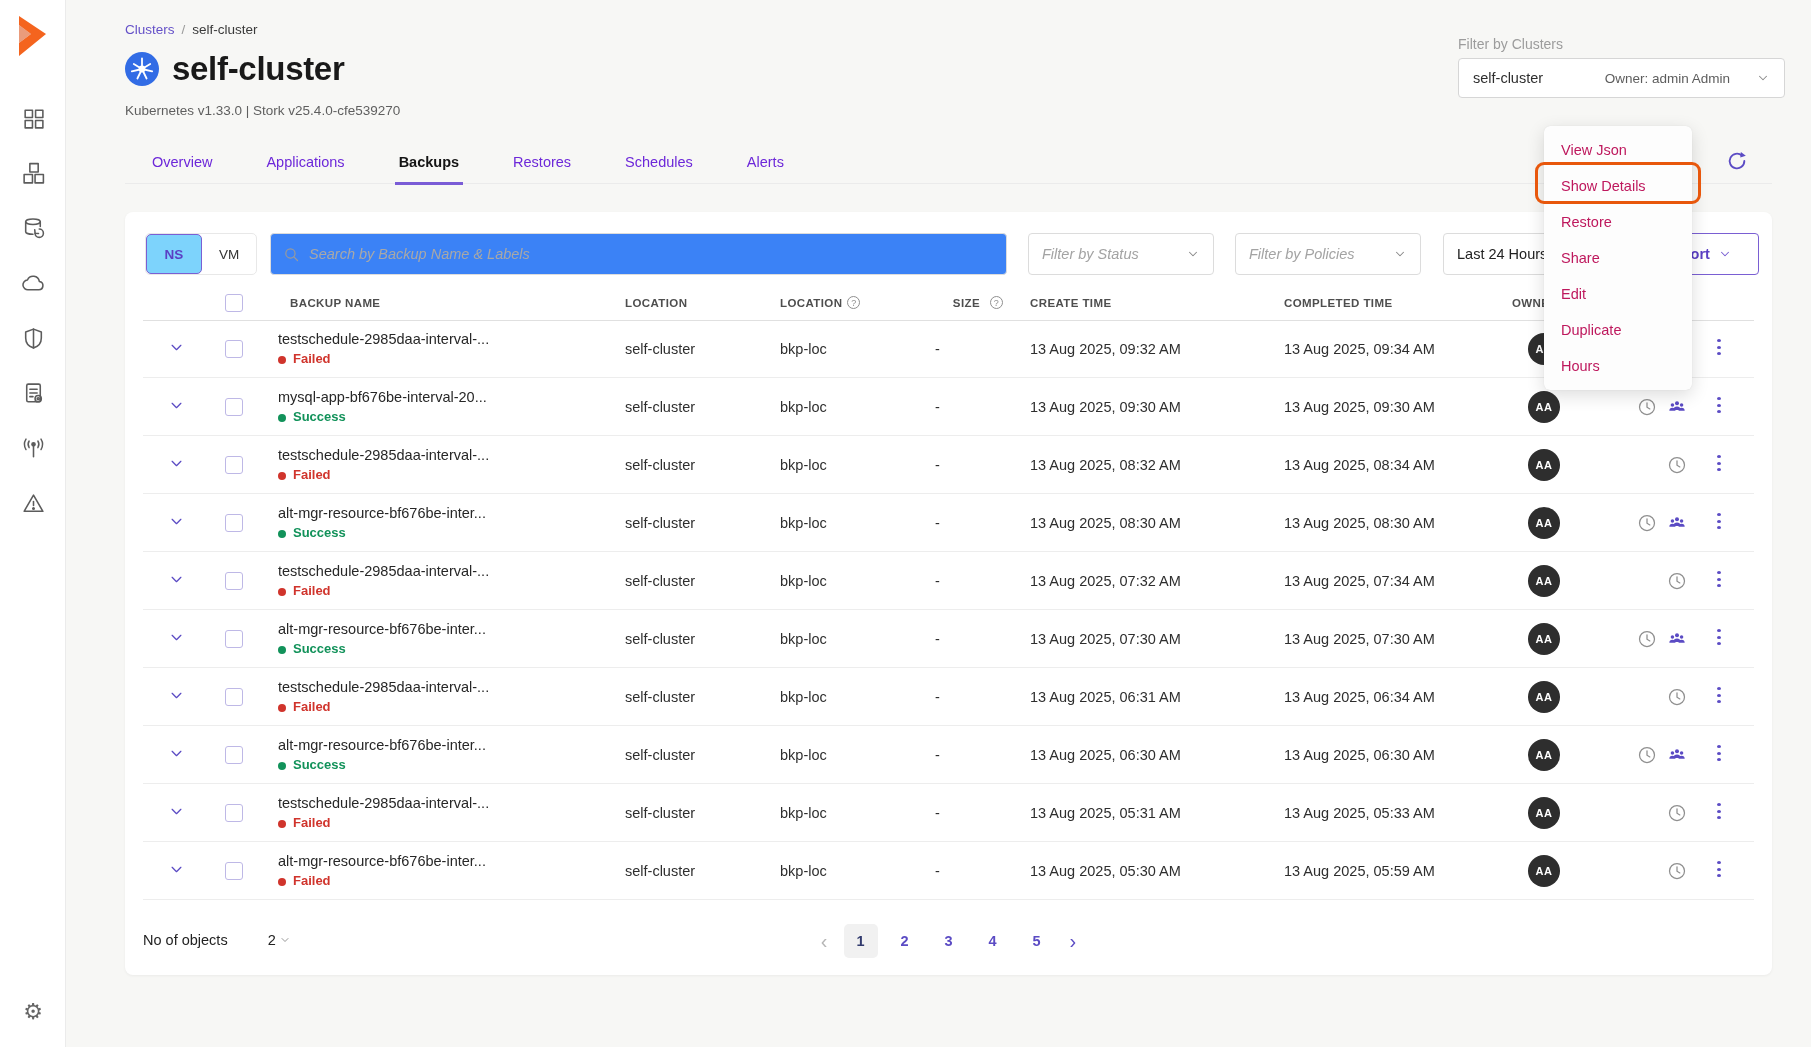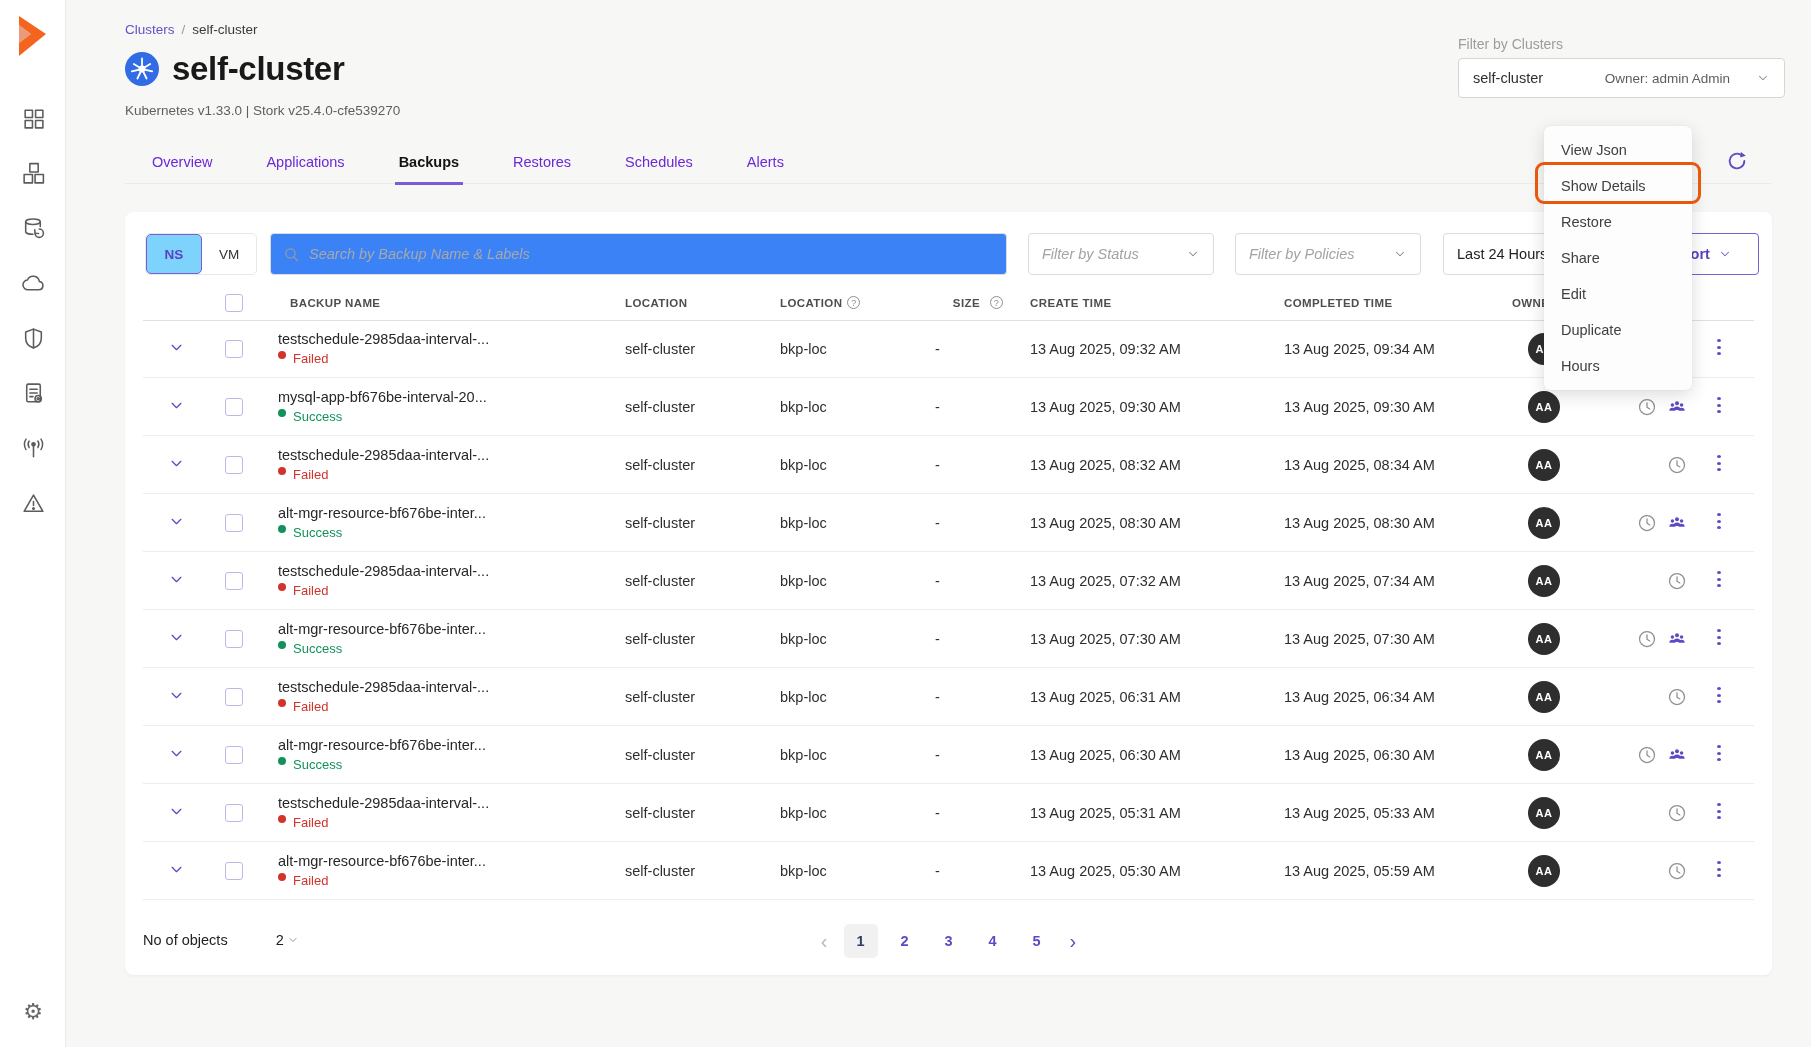--- a/index.html
+++ b/index.html
@@ -93,52 +93,52 @@
 
   .rows { position:absolute; left:0; top:108px; width:100%; }
   .tbl-row { height:58px; position:relative; }
   .row-rule { position:absolute; left:18px; bottom:0; width:1611px; height:1px; background:#ededed; }
   .expander { padding-left:44px; cursor:pointer; }
   .expander svg { width:15px; height:15px; stroke:#5b4bc4; fill:none; stroke-width:2; stroke-linecap:round; stroke-linejoin:round; }
   .cbx { width:18px; height:18px; border:1.5px solid #beb8e6; border-radius:3px; background:#fff;
     margin-left:10px; cursor:pointer; }
   .name-cell { line-height:1.25; }
   .bk-name { font-size:14.5px; color:#272727; }
-  .bk-status { display:flex; gap:7px; margin-top:3px; font-size:13px; }
+  .bk-status { display:flex; align-items:center; gap:7px; margin-top:3px; font-size:13px;font-weight:bold; }
   .dot { width:8px; height:8px; border-radius:50%; }
   .cell { font-size:14.5px; color:#2e2e2e; }
   .avatar { width:32px; height:32px; border-radius:50%; background:#2e2e2e; color:#fff;
     font-size:11px; font-weight:bold; letter-spacing:.5px; display:flex; align-items:center;
     justify-content:center; margin-left:23px; }
   .icons-cell { position:relative; height:58px; }
   .slot { position:absolute; top:19px; width:20px; height:20px; cursor:pointer; }
   .slot-1 { left:22px; } .slot-2 { left:52px; } .slot-kebab { left:94px; top:17px; }
   .clock-svg { width:20px; height:20px; stroke:#8f8f8f; fill:none; stroke-width:1.5; stroke-linecap:round; }
   .group-svg { width:20px; height:20px; fill:#5b4bc4; }
   .kebab { display:flex; flex-direction:column; gap:3.5px; align-items:center; padding:2px 6px; }
   .kebab i { width:4px; height:4px; border-radius:50%; background:#5b4bc4; }
 
   
   .pager { position:absolute; left:0; top:700px; width:100%; height:63px; }
-  .objects { position:absolute; left:18px; top:20px; display:flex; align-items:center; gap:24px; font-size:14.5px; color:#222; }
+  .objects { position:absolute; left:18px; top:20px; display:flex; align-items:center; gap:16px; font-size:14.5px; color:#222; }
   .objects .count { margin-left:24px; cursor:pointer; display:flex; align-items:center; gap:3px; }
   .pages { position:absolute; left:0; top:12px; width:100%; display:flex; justify-content:center;
     align-items:center; gap:10px; }
   .page-num { min-width:34px; height:34px; display:flex; align-items:center; justify-content:center;
     font-size:14.5px; color:#5b4bc4; font-weight:bold; cursor:pointer; border-radius:5px; }
   .page-num.current { background:#f1f1f1; color:#323b6e; }
   .pg-arrow { font-size:20px; color:#5b4bc4; cursor:pointer; padding:0 6px; }
   .pg-arrow.prev { color:#b5b5b5; }
 
   
   .ctx-menu { position:absolute; left:1544px; top:126px; width:148px; background:#fdfdfd;
     border-radius:6px; box-shadow:0 5px 18px rgba(0,0,0,.14), 0 0 1px rgba(0,0,0,.12);
     padding:6px 0; z-index:40; }
   .ctx-item { height:36px; display:flex; align-items:center; padding-left:17px;
-    font-size:14.5px; color:#404040; cursor:pointer; position:relative; }
+    font-size:14.5px; color:#be185d; cursor:pointer; position:relative; }
   .ctx-highlight { position:absolute; left:-9px; top:36px; width:166px; height:42px;
     border:3px solid #e8570c; border-radius:9px; pointer-events:none; z-index:41; }
 </style>
 </head>
 <body>
 
 <div class="sidebar">
   <svg class="logo" viewBox="0 0 32 40">
     <path fill="#f4641e" d="M3 0 L30 18 L3 40 L3 27 L15 18 L3 9 Z"></path>
     <path fill="#d9480f" d="M3 9 L15 18 L3 27 Z" opacity="0.55"></path>

